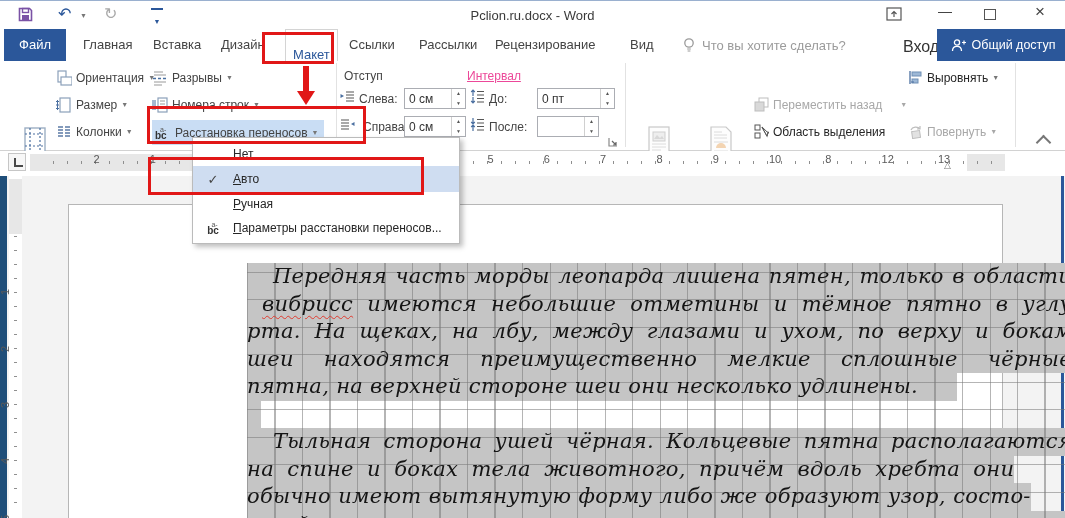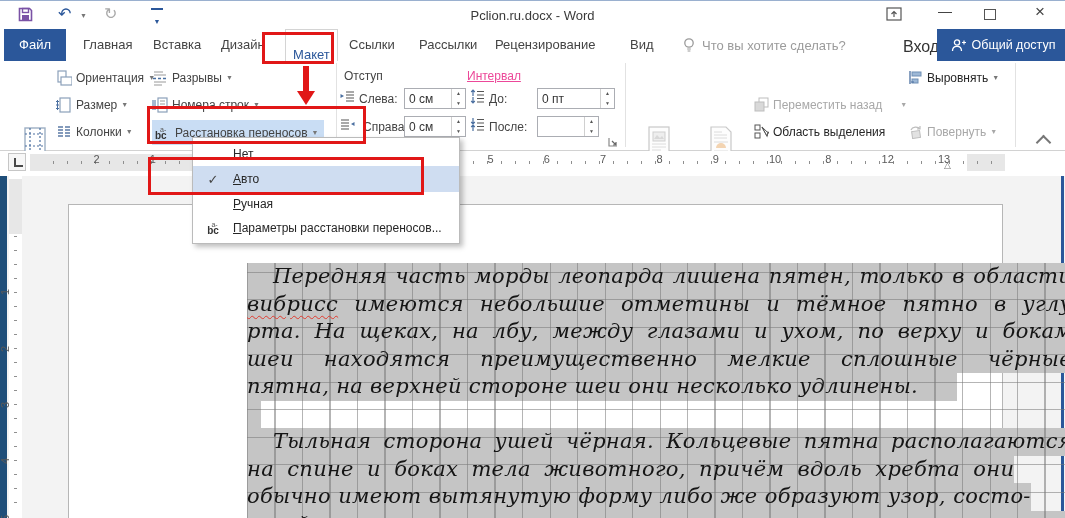--- a/index.html
+++ b/index.html
@@ -45,21 +45,21 @@
   .row{position:relative;height:27.5px;}
   .hl{position:absolute;left:0;top:0;height:100%;background:#c5c5c5;z-index:1;}
   .rowtext{position:relative;z-index:3;display:block;font-family:"DejaVu Serif",serif;font-style:italic;
            font-size:21px;line-height:27.5px;color:#151515;letter-spacing:0.3px;white-space:nowrap;
            text-align:justify;}
   .just{white-space:normal;text-align:justify;-moz-text-align-last:justify;text-align-last:justify;}
   .gridlines{position:absolute;left:0;top:0;width:825px;height:285px;z-index:2;pointer-events:none;
      background:
        repeating-linear-gradient(90deg,rgba(120,120,120,.55) 0 1px,transparent 1px 27.5px),
        repeating-linear-gradient(0deg,rgba(120,120,120,.55) 0 1px,transparent 1px 27.5px);}
-  .misspell{text-decoration:underline wavy #e03b2f 1px;text-underline-offset:4px;}
+  .misspell{text-decoration:underline wavy #e03b2f 1px;text-underline-offset:4px;padding-left:15px;}
   .vnum{transform:rotate(-90deg);}
   svg{display:block;}
 </style>
 </head>
 <body>
 
 <div id="win">
 
   <div class="abs" style="left:0;top:0;width:1065px;height:28px;background:#fff;">
     <span class="abs" style="left:18px;top:6px;">

